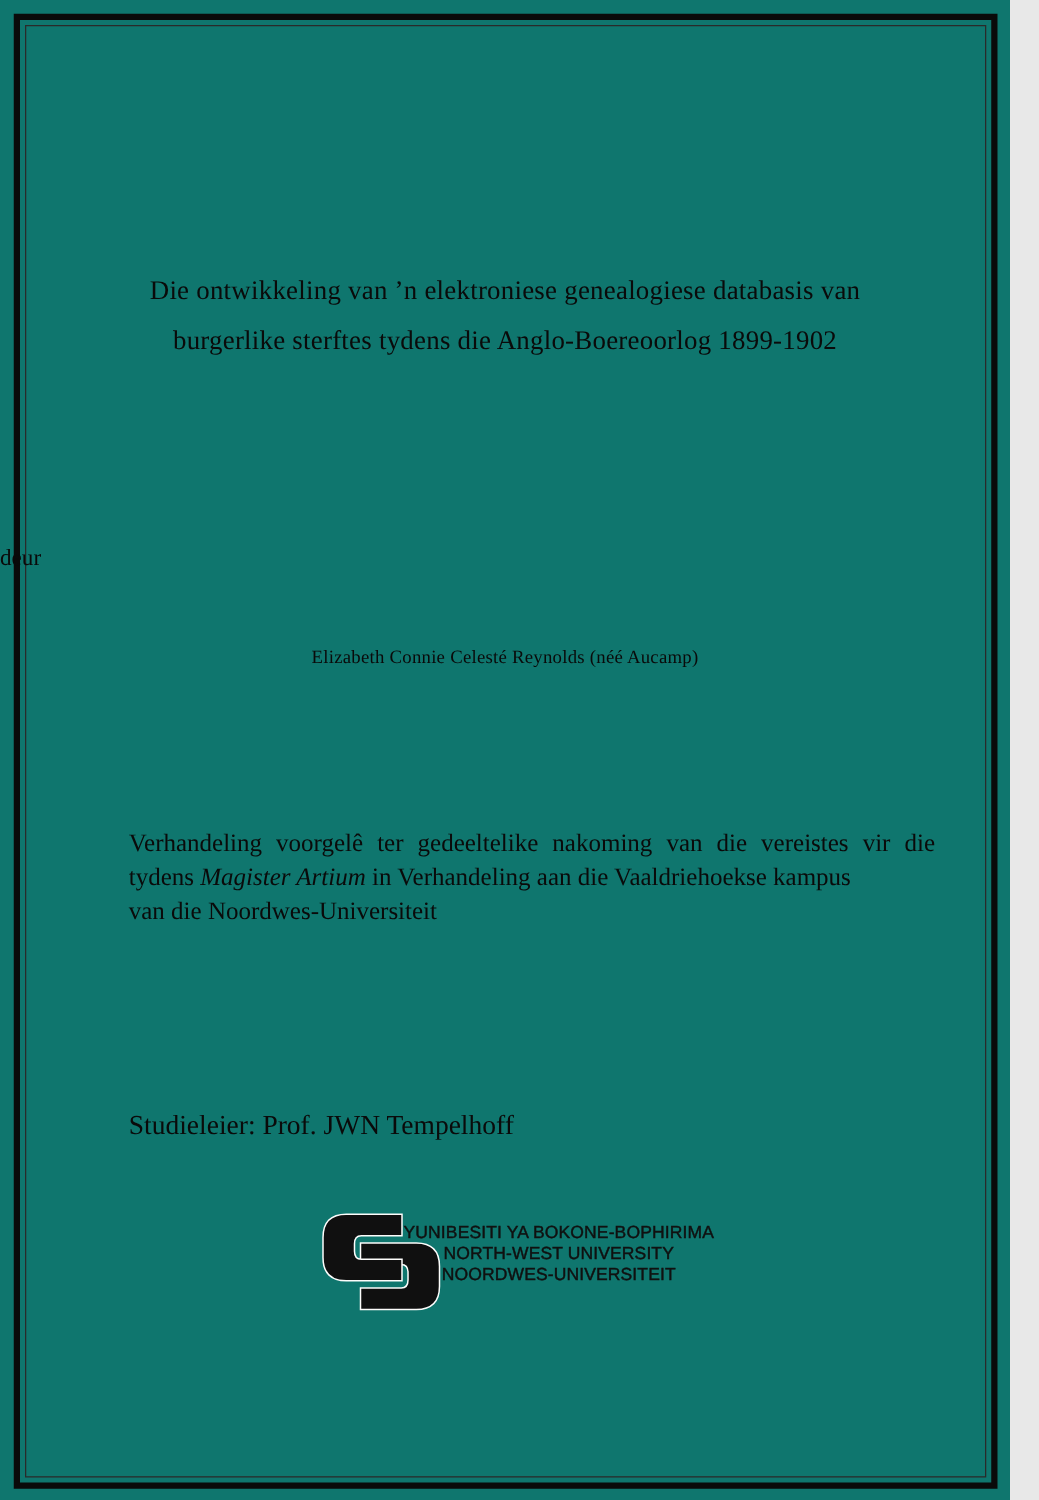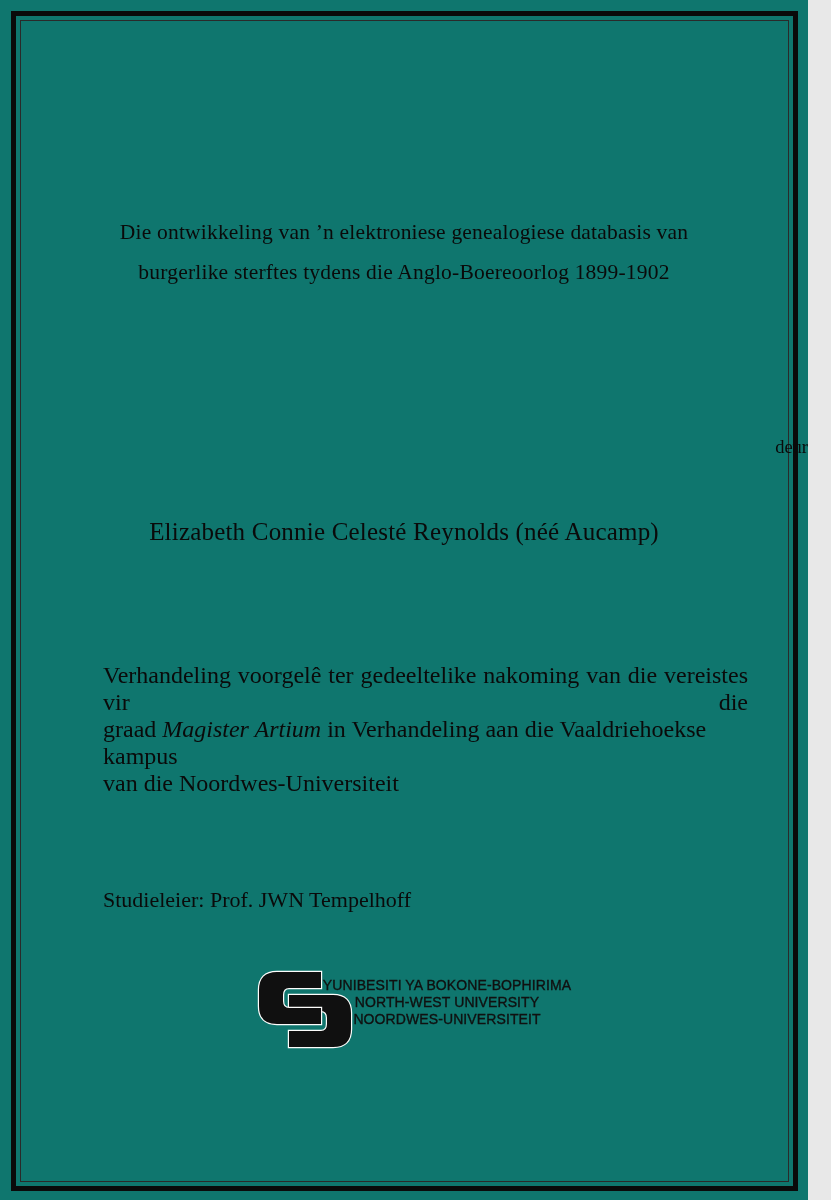--- a/index.html
+++ b/index.html
@@ -35,38 +35,38 @@
     text-align: center;
     font-size: 21.5px;
     line-height: 40px;
     letter-spacing: 0.2px;
     white-space: nowrap;
   }
   .byline {
     position: absolute;
     left: 0; right: 0;
     top: 437px;
-    text-align: right;
+    text-align: left;
     font-size: 18.5px;
   }
   .author {
     position: absolute;
     left: 0; right: 0;
     top: 518px;
     text-align: center;
-    font-size: 25px;
+    font-size: 15px;
     letter-spacing: 0.2px;
     white-space: nowrap;
   }
   .statement {
     position: absolute;
     left: 103px;
     width: 645px;
     top: 662px;
-    font-size: 24px;
+    font-size: 20px;
     line-height: 27px;
   }
   .statement .jline {
     text-align: justify;
     text-align-last: justify;
   }
   .italic { font-style: italic; margin-top: 42px; }
   .supervisor {
     position: absolute;
     left: 103px;
@@ -118,21 +118,21 @@
     <div>Die ontwikkeling van ’n elektroniese genealogiese databasis van</div>
     <div>burgerlike sterftes tydens die Anglo-Boereoorlog 1899-1902</div>
   </div>
 
   <div class="byline">deur</div>
 
   <div class="author">Elizabeth Connie Celesté Reynolds (néé Aucamp)</div>
 
   <div class="statement">
     <div class="jline">Verhandeling voorgelê ter gedeeltelike nakoming van die vereistes vir die</div>
-    <div><span>graad </span><span class="italic">Magister Artium</span><span> in Verhandeling aan die Vaaldriehoekse kampus</span></div>
+    <div><span>tydens </span><span class="italic">Magister Artium</span><span> in Verhandeling aan die Vaaldriehoekse kampus</span></div>
     <div>van die Noordwes-Universiteit</div>
   </div>
 
   <div class="supervisor">
     <div>Studieleier: Prof. JWN Tempelhoff</div>
   </div>
 
   <div class="logo">
     <svg class="logo-mark" viewBox="0 0 106 82" xmlns="http://www.w3.org/2000/svg">
 

